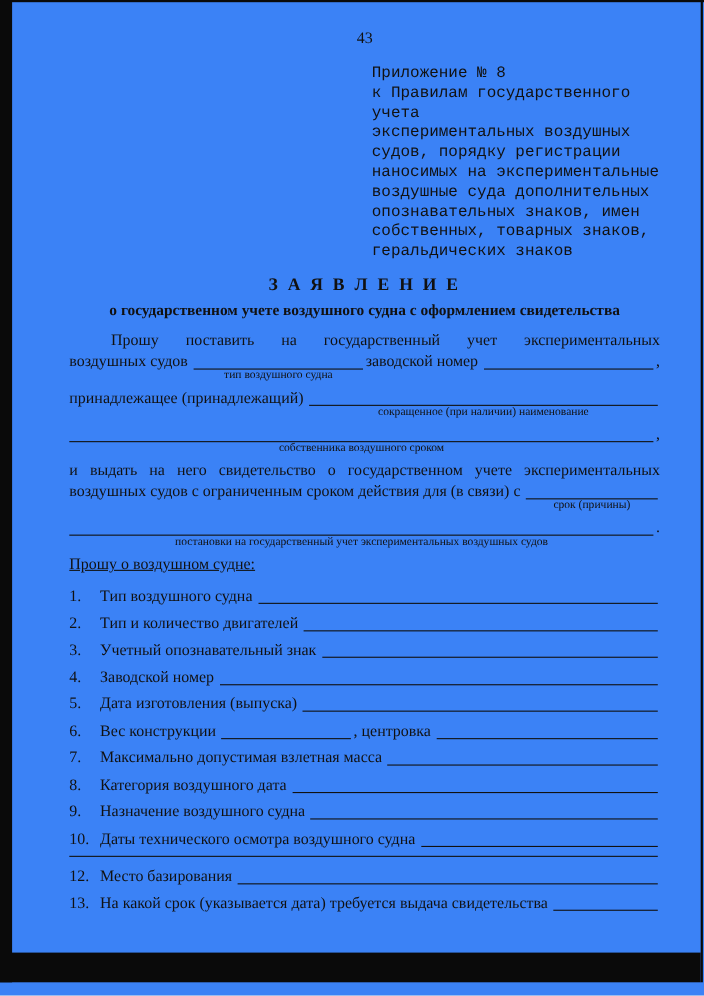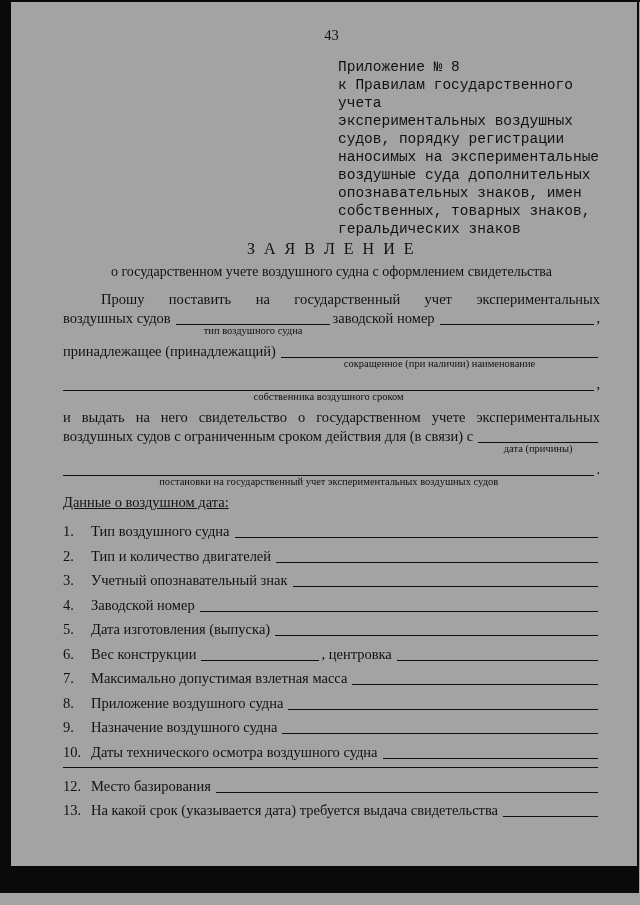--- a/index.html
+++ b/index.html
@@ -1,35 +1,35 @@
 <!DOCTYPE html>
 <html><head>
 <meta charset="utf-8">
 <style>
   * { margin:0; padding:0; box-sizing:border-box; }
   html,body { background:#e9e9e9; }
   body { font-family:"Liberation Serif", serif; color:#111; }
   .page {
     position:relative; width:640px; height:905px; margin:0;
-    background:#a3a3a3; overflow:hidden;
+    background:#3b82f6; overflow:hidden;
   }
   
   .border-left   { position:absolute; left:0; top:0; width:11px; height:893px; background:#0a0a0a; }
   .border-bottom { position:absolute; left:0; top:866px; width:637px; height:27px; background:#0a0a0a; }
   .border-top    { position:absolute; left:0; top:0; width:100%; height:2px; background:#0a0a0a; }
   .border-right  { position:absolute; right:1px; top:0; width:2px; height:893px; background:#0a0a0a; }
 
   .content { position:absolute; left:63px; top:26px; width:537px; font-size:14.5px; line-height:19px; }
 
   .page-number { text-align:center; margin-bottom:13px; }
 
   .appendix { width:262px; margin-left:auto; text-align:left; line-height:18px;font-family:Liberation Mono, monospace; }
   .appendix-note { margin-top:6px; }
 
-  .title-block { text-align:center; margin-top:1px; font-weight:normal; }
+  .title-block { text-align:center; margin-top:12px; font-weight:bold; }
   .main-title { font-size:16px; letter-spacing:2.5px; margin-bottom:5px; }
   .subtitle { font-size:14px; line-height:18px; }
 
   .intro { margin-top:9px; }
   .jlast { text-align:justify; text-align-last:justify; }
   .indent { text-indent:38px; }
 
   .p-row { display:flex; margin-bottom:2px; }
   .p-row.cap { margin-bottom:14px; }
   .txt { white-space:pre-wrap;font-family:Liberation Serif, serif; }
@@ -108,33 +108,33 @@
             <i class="caption">собственника воздушного сроком</i>
           </span>
         <span class="punct">,</span>
       </div>
 
       <div class="jlast">и выдать на него свидетельство о государственном учете экспериментальных</div>
 
       <div class="p-row cap">
         <span class="txt">воздушных судов с ограниченным сроком действия для (в связи) с</span>
         <span class="blank">
-            <i class="caption">дата (причины)</i>
+            <i class="caption">срок (причины)</i>
           </span>
       </div>
 
       <div class="p-row cap">
         <span class="blank no-ml">
             <i class="caption">постановки на государственный учет экспериментальных воздушных судов</i>
           </span>
         <span class="punct">.</span>
       </div>
     </div>
 
-    <div class="section-heading">Данные о воздушном дата:</div>
+    <div class="section-heading">Прошу о воздушном судне:</div>
 
     <div class="items">
 
       <div class="item">
         <span class="num">1.</span>
         <span class="txt">Тип воздушного судна</span>
         <span class="blank"></span>
       </div>
 
       <div class="item">
@@ -170,21 +170,21 @@
       </div>
 
       <div class="item">
         <span class="num">7.</span>
         <span class="txt">Максимально допустимая взлетная масса</span>
         <span class="blank"></span>
       </div>
 
       <div class="item">
         <span class="num">8.</span>
-        <span class="txt">Приложение воздушного судна</span>
+        <span class="txt">Категория воздушного дата</span>
         <span class="blank"></span>
       </div>
 
       <div class="item">
         <span class="num">9.</span>
         <span class="txt">Назначение воздушного судна</span>
         <span class="blank"></span>
       </div>
 
       <div class="item">

